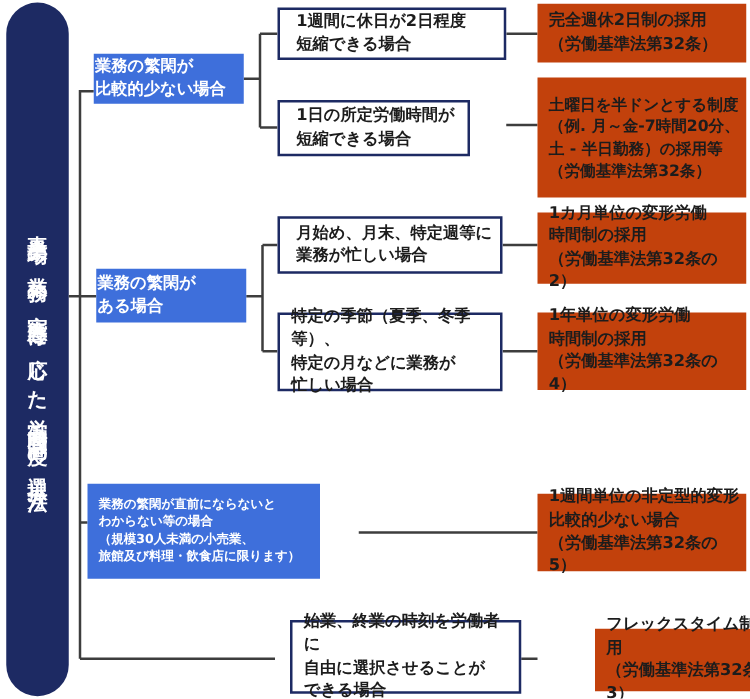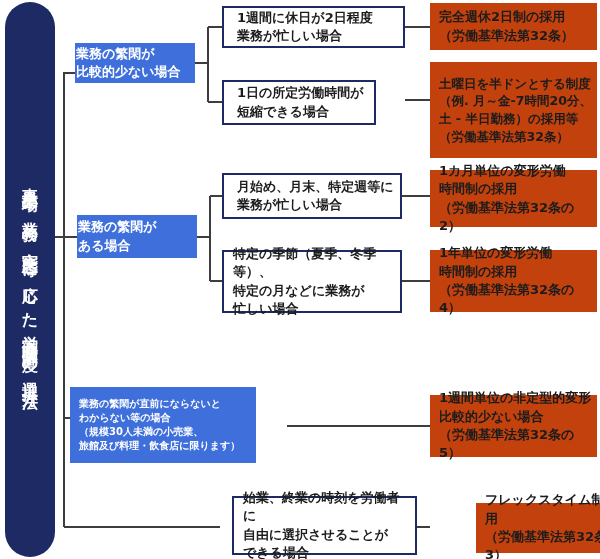--- a/index.html
+++ b/index.html
@@ -74,21 +74,21 @@
   <div id="blue1" class="box blue">業務の繁閑が
 比較的少ない場合</div>
   <div id="blue2" class="box blue">業務の繁閑が
 ある場合</div>
   <div id="blue3" class="box blue">業務の繁閑が直前にならないと
 わからない等の場合
 （規模30人未満の小売業、
 旅館及び料理・飲食店に限ります）</div>
 
   <div id="white1" class="box white">1週間に休日が2日程度
-業務が忙しい場合</div>
+短縮できる場合</div>
   <div id="white2" class="box white">1日の所定労働時間が
 短縮できる場合</div>
   <div id="white4" class="box white">特定の季節（夏季、冬季等）、
 特定の月などに業務が
 忙しい場合</div>
   <div id="white3" class="box white">月始め、月末、特定週等に
 業務が忙しい場合</div>
   <div id="white5" class="box white">始業、終業の時刻を労働者に
 自由に選択させることが
 できる場合</div>

